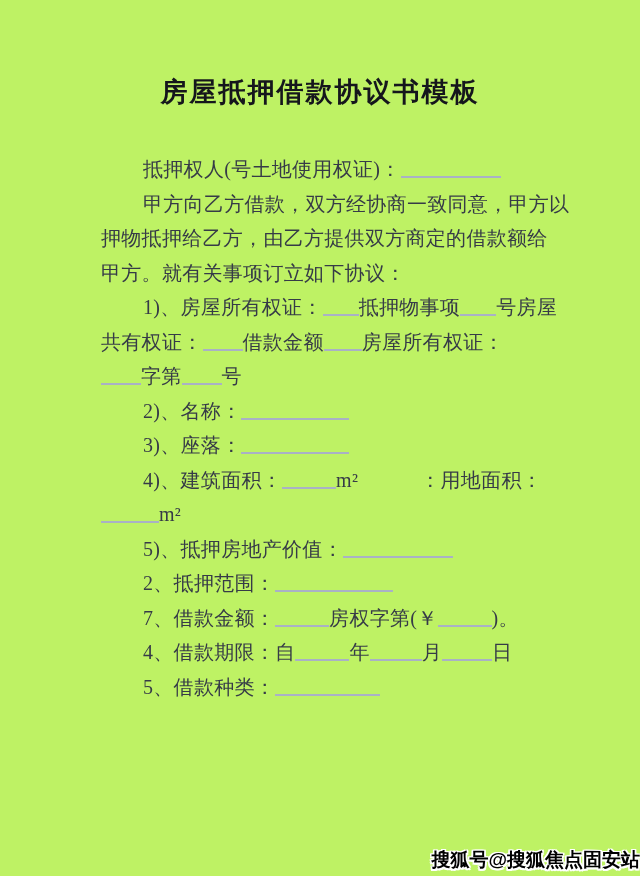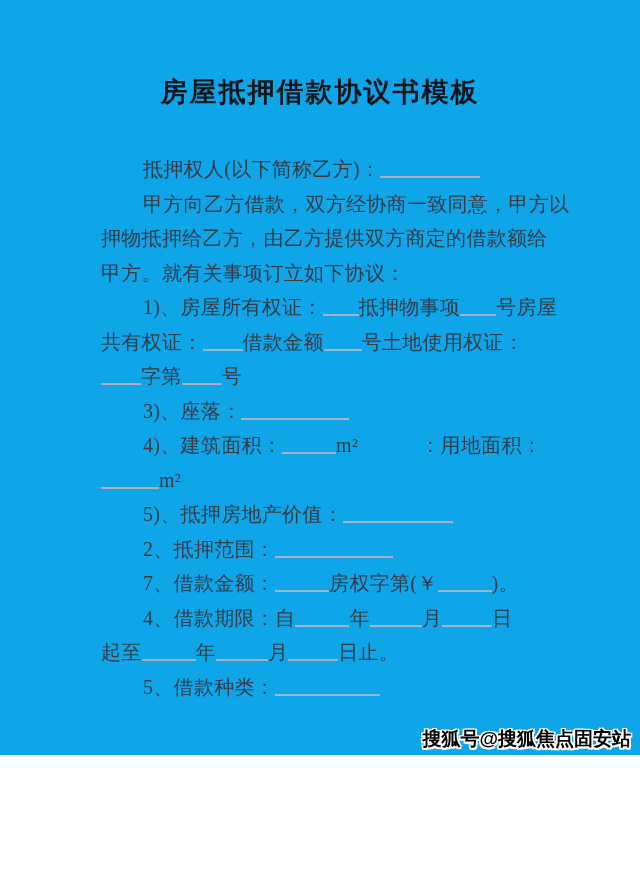--- a/index.html
+++ b/index.html
@@ -1,20 +1,20 @@
 <!DOCTYPE html>
 <html><head>
 <meta charset="utf-8">
 <style>
   html, body { margin: 0; padding: 0; }
   .page {
     position: relative;
     width: 640px;
-    height: 755px;
-    background: #0ea5e9;
+    height: 876px;
+    background: #bef264;
     overflow: hidden;
     font-family: "Liberation Serif", "DejaVu Serif", serif;
     color: #363b47;
   }
   .title {
     margin: 0;
     padding-top: 74px;
     text-align: center;
     font-family: "Liberation Sans", "DejaVu Sans", sans-serif;
     font-size: 27px;
@@ -38,51 +38,51 @@
   .seg-text { letter-spacing: 0.3px; }
   .seg-blank {
     display: inline-block;
     border-bottom: 2px solid #a9b1c5;
     position: relative;
     top: 2px;
   }
   .seg-gap { display: inline-block; }
   .watermark {
     position: absolute;
-    right: 9px;
+    right: 0;
     bottom: 3px;
     font-family: "Liberation Sans", "DejaVu Sans", sans-serif;
     font-size: 19px;
     font-weight: 700;
     color: #000;
     white-space: nowrap;
     text-shadow:
       -1.5px -1.5px 0 #fff,  1.5px -1.5px 0 #fff,
       -1.5px  1.5px 0 #fff,  1.5px  1.5px 0 #fff,
        0 -1.5px 0 #fff,  0 1.5px 0 #fff,
       -1.5px 0 0 #fff,  1.5px 0 0 #fff;
   }
 </style>
 </head>
 <body>
 
 <div class="page">
   <h1 class="title">房屋抵押借款协议书模板</h1>
   <div class="doc-body">
-      <div class="line indent"><span class="seg-text">抵押权人(以下简称乙方)：</span><span class="seg-blank" style="width: 100px;"></span></div>
+      <div class="line indent"><span class="seg-text">抵押权人(号土地使用权证)：</span><span class="seg-blank" style="width: 100px;"></span></div>
       <div class="line indent"><span class="seg-text">甲方向乙方借款，双方经协商一致同意，甲方以</span></div>
       <div class="line"><span class="seg-text">押物抵押给乙方，由乙方提供双方商定的借款额给</span></div>
       <div class="line"><span class="seg-text">甲方。就有关事项订立如下协议：</span></div>
       <div class="line indent"><span class="seg-text">1)、房屋所有权证：</span><span class="seg-blank" style="width: 36px;"></span><span class="seg-text">抵押物事项</span><span class="seg-blank" style="width: 36px;"></span><span class="seg-text">号房屋</span></div>
-      <div class="line"><span class="seg-text">共有权证：</span><span class="seg-blank" style="width: 40px;"></span><span class="seg-text">借款金额</span><span class="seg-blank" style="width: 38px;"></span><span class="seg-text">号土地使用权证：</span></div>
+      <div class="line"><span class="seg-text">共有权证：</span><span class="seg-blank" style="width: 40px;"></span><span class="seg-text">借款金额</span><span class="seg-blank" style="width: 38px;"></span><span class="seg-text">房屋所有权证：</span></div>
       <div class="line"><span class="seg-blank" style="width: 40px;"></span><span class="seg-text">字第</span><span class="seg-blank" style="width: 40px;"></span><span class="seg-text">号</span></div>
+      <div class="line indent"><span class="seg-text">2)、名称：</span><span class="seg-blank" style="width: 108px;"></span></div>
       <div class="line indent"><span class="seg-text">3)、座落：</span><span class="seg-blank" style="width: 108px;"></span></div>
       <div class="line indent"><span class="seg-text">4)、建筑面积：</span><span class="seg-blank" style="width: 54px;"></span><span class="seg-text">m²</span><span class="seg-gap" style="width: 62px;"></span><span class="seg-text">：用地面积：</span></div>
       <div class="line"><span class="seg-blank" style="width: 58px;"></span><span class="seg-text">m²</span></div>
       <div class="line indent"><span class="seg-text">5)、抵押房地产价值：</span><span class="seg-blank" style="width: 110px;"></span></div>
       <div class="line indent"><span class="seg-text">2、抵押范围：</span><span class="seg-blank" style="width: 118px;"></span></div>
       <div class="line indent"><span class="seg-text">7、借款金额：</span><span class="seg-blank" style="width: 54px;"></span><span class="seg-text">房权字第(￥</span><span class="seg-blank" style="width: 54px;"></span><span class="seg-text">)。</span></div>
       <div class="line indent"><span class="seg-text">4、借款期限：自</span><span class="seg-blank" style="width: 54px;"></span><span class="seg-text">年</span><span class="seg-blank" style="width: 52px;"></span><span class="seg-text">月</span><span class="seg-blank" style="width: 50px;"></span><span class="seg-text">日</span></div>
-      <div class="line"><span class="seg-text">起至</span><span class="seg-blank" style="width: 54px;"></span><span class="seg-text">年</span><span class="seg-blank" style="width: 52px;"></span><span class="seg-text">月</span><span class="seg-blank" style="width: 50px;"></span><span class="seg-text">日止。</span></div>
       <div class="line indent"><span class="seg-text">5、借款种类：</span><span class="seg-blank" style="width: 105px;"></span></div>
     </div>
   <div class="watermark">搜狐号@搜狐焦点固安站</div>
 </div>
 
 </body></html>

